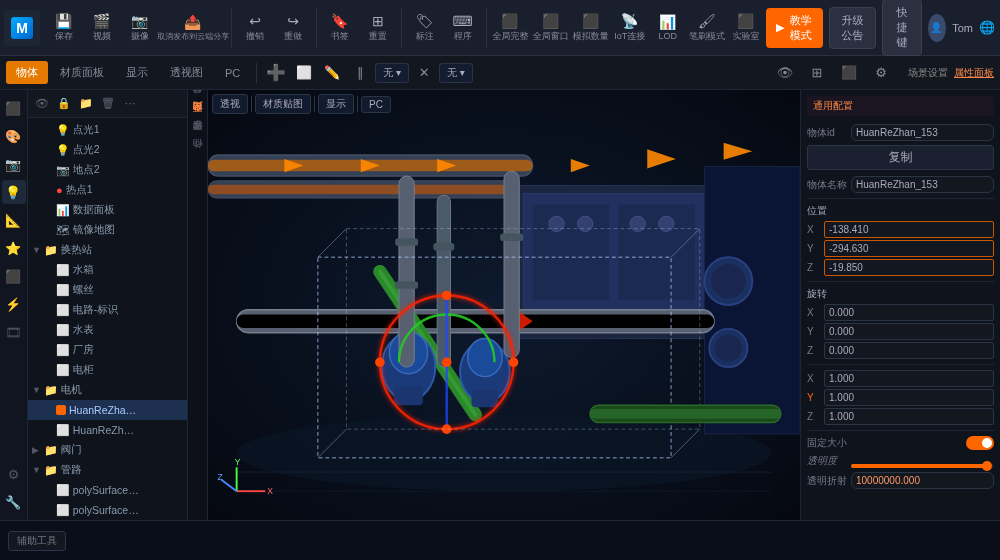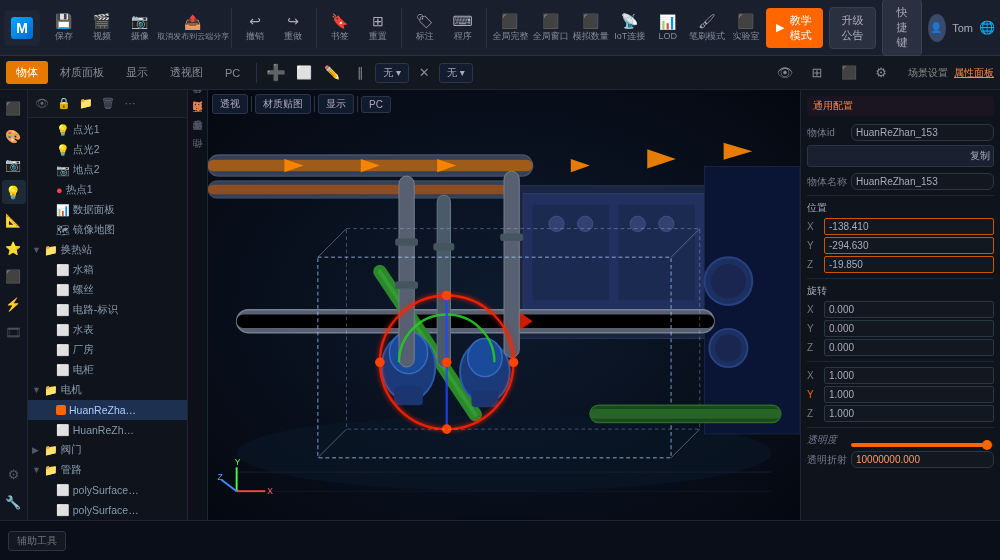--- a/index.html
+++ b/index.html
@@ -410,24 +410,24 @@
     .prop-value-orange {
       color: #ff9966;
     }
 
     .prop-btn {
       width: 100%;
       background: #1a2030;
       border: 1px solid #2a3545;
       border-radius: 3px;
       padding: 3px;
-      font-size: 10px;
+      font-size: 12px;
       color: #aab;
       cursor: pointer;
-      text-align: right;
+      text-align: center;
       margin-bottom: 6px;
     }
 
     .xyz-row {
       display: flex;
       align-items: center;
       margin-bottom: 2px;
       gap: 3px;
     }
 
@@ -1039,20 +1039,24 @@
         <span class="xyz-val">1.000</span>
       </div>
       <div class="xyz-row">
         <span class="xyz-label">Z</span>
         <span class="xyz-val">1.000</span>
       </div>
 
       <div class="prop-divider"></div>
 
       
+      <div class="toggle-row">
+        <span class="toggle-label">固定大小</span>
+        <div class="toggle"></div>
+      </div>
 
       
       <div class="slider-row">
         <span class="slider-label">透明度</span>
         <div class="slider-track">
           <div class="slider-fill" style="width:95%;"></div>
           <div class="slider-thumb" style="left:95%;"></div>
         </div>
       </div>
 

